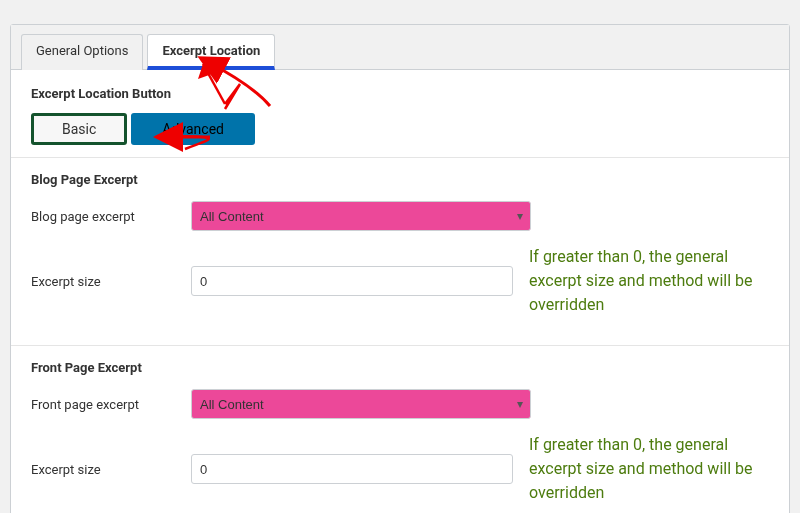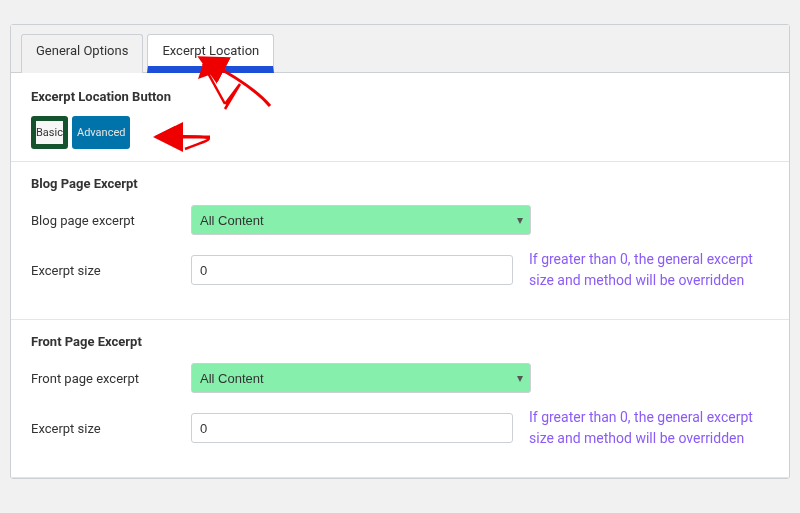--- a/index.html
+++ b/index.html
@@ -31,50 +31,50 @@
       border-radius: 3px 3px 0 0;
       background: #f1f1f1;
       cursor: pointer;
       font-size: 13px;
       color: #333;
       position: relative;
       top: 1px;
     }
     .tab.active {
       background: #fff;
-      border-bottom: 7px solid #1d4ed8;
-      font-weight: 400;
+      border-bottom: 4px solid #1d4ed8;
+      font-weight: 700;
     }
     
     .section {
       padding: 16px 20px 12px;
     }
     .section-title {
       font-size: 13px;
       font-weight: 700;
       margin-bottom: 12px;
     }
     
     .sub-tabs {
       display: flex;
       gap: 4px;
       margin-bottom: 0;
     }
     .sub-tab {
-      padding: 5px 0;
-      border: 5px solid #14532d;
+      padding: 5px 28px;
+      border: 3px solid #14532d;
       border-radius: 3px;
       background: #f7f7f7;
       cursor: pointer;
-      font-size: 11px;
+      font-size: 14px;
       color: #333;
     }
     .sub-tab.active {
       background: #0073aa;
-      color: #e5e5e5;
+      color: #000000;
       border-color: #0073aa;
     }
     
     .divider {
       border: none;
       border-top: 1px solid #e5e5e5;
       margin: 0;
     }
     
     .form-section {
@@ -98,21 +98,21 @@
     }
     .form-control-wrap {
       flex: 1;
       max-width: 340px;
     }
     .form-select {
       width: 100%;
       padding: 5px 28px 5px 8px;
       border: 1px solid #ccd0d4;
       border-radius: 3px;
-      background: #86efac;
+      background: #ec4899;
       font-size: 13px;
       color: #333;
       appearance: none;
       background-image: none;
       cursor: pointer;
       height: 30px;
       position: relative;
     }
     .select-wrapper {
       position: relative;
@@ -132,22 +132,22 @@
       width: 100%;
       padding: 5px 8px;
       border: 1px solid #ccd0d4;
       border-radius: 3px;
       font-size: 13px;
       height: 30px;
       color: #333;
     }
     .form-hint {
       margin-left: 16px;
-      font-size: 14px;
-      color: #8b5cf6;
+      font-size: 16px;
+      color: #4d7c0f;
       max-width: 240px;
       line-height: 1.5;
     }
     
     .arrows-overlay {
       position: absolute;
       top: 0;
       left: 0;
       pointer-events: none;
       width: 100%;

